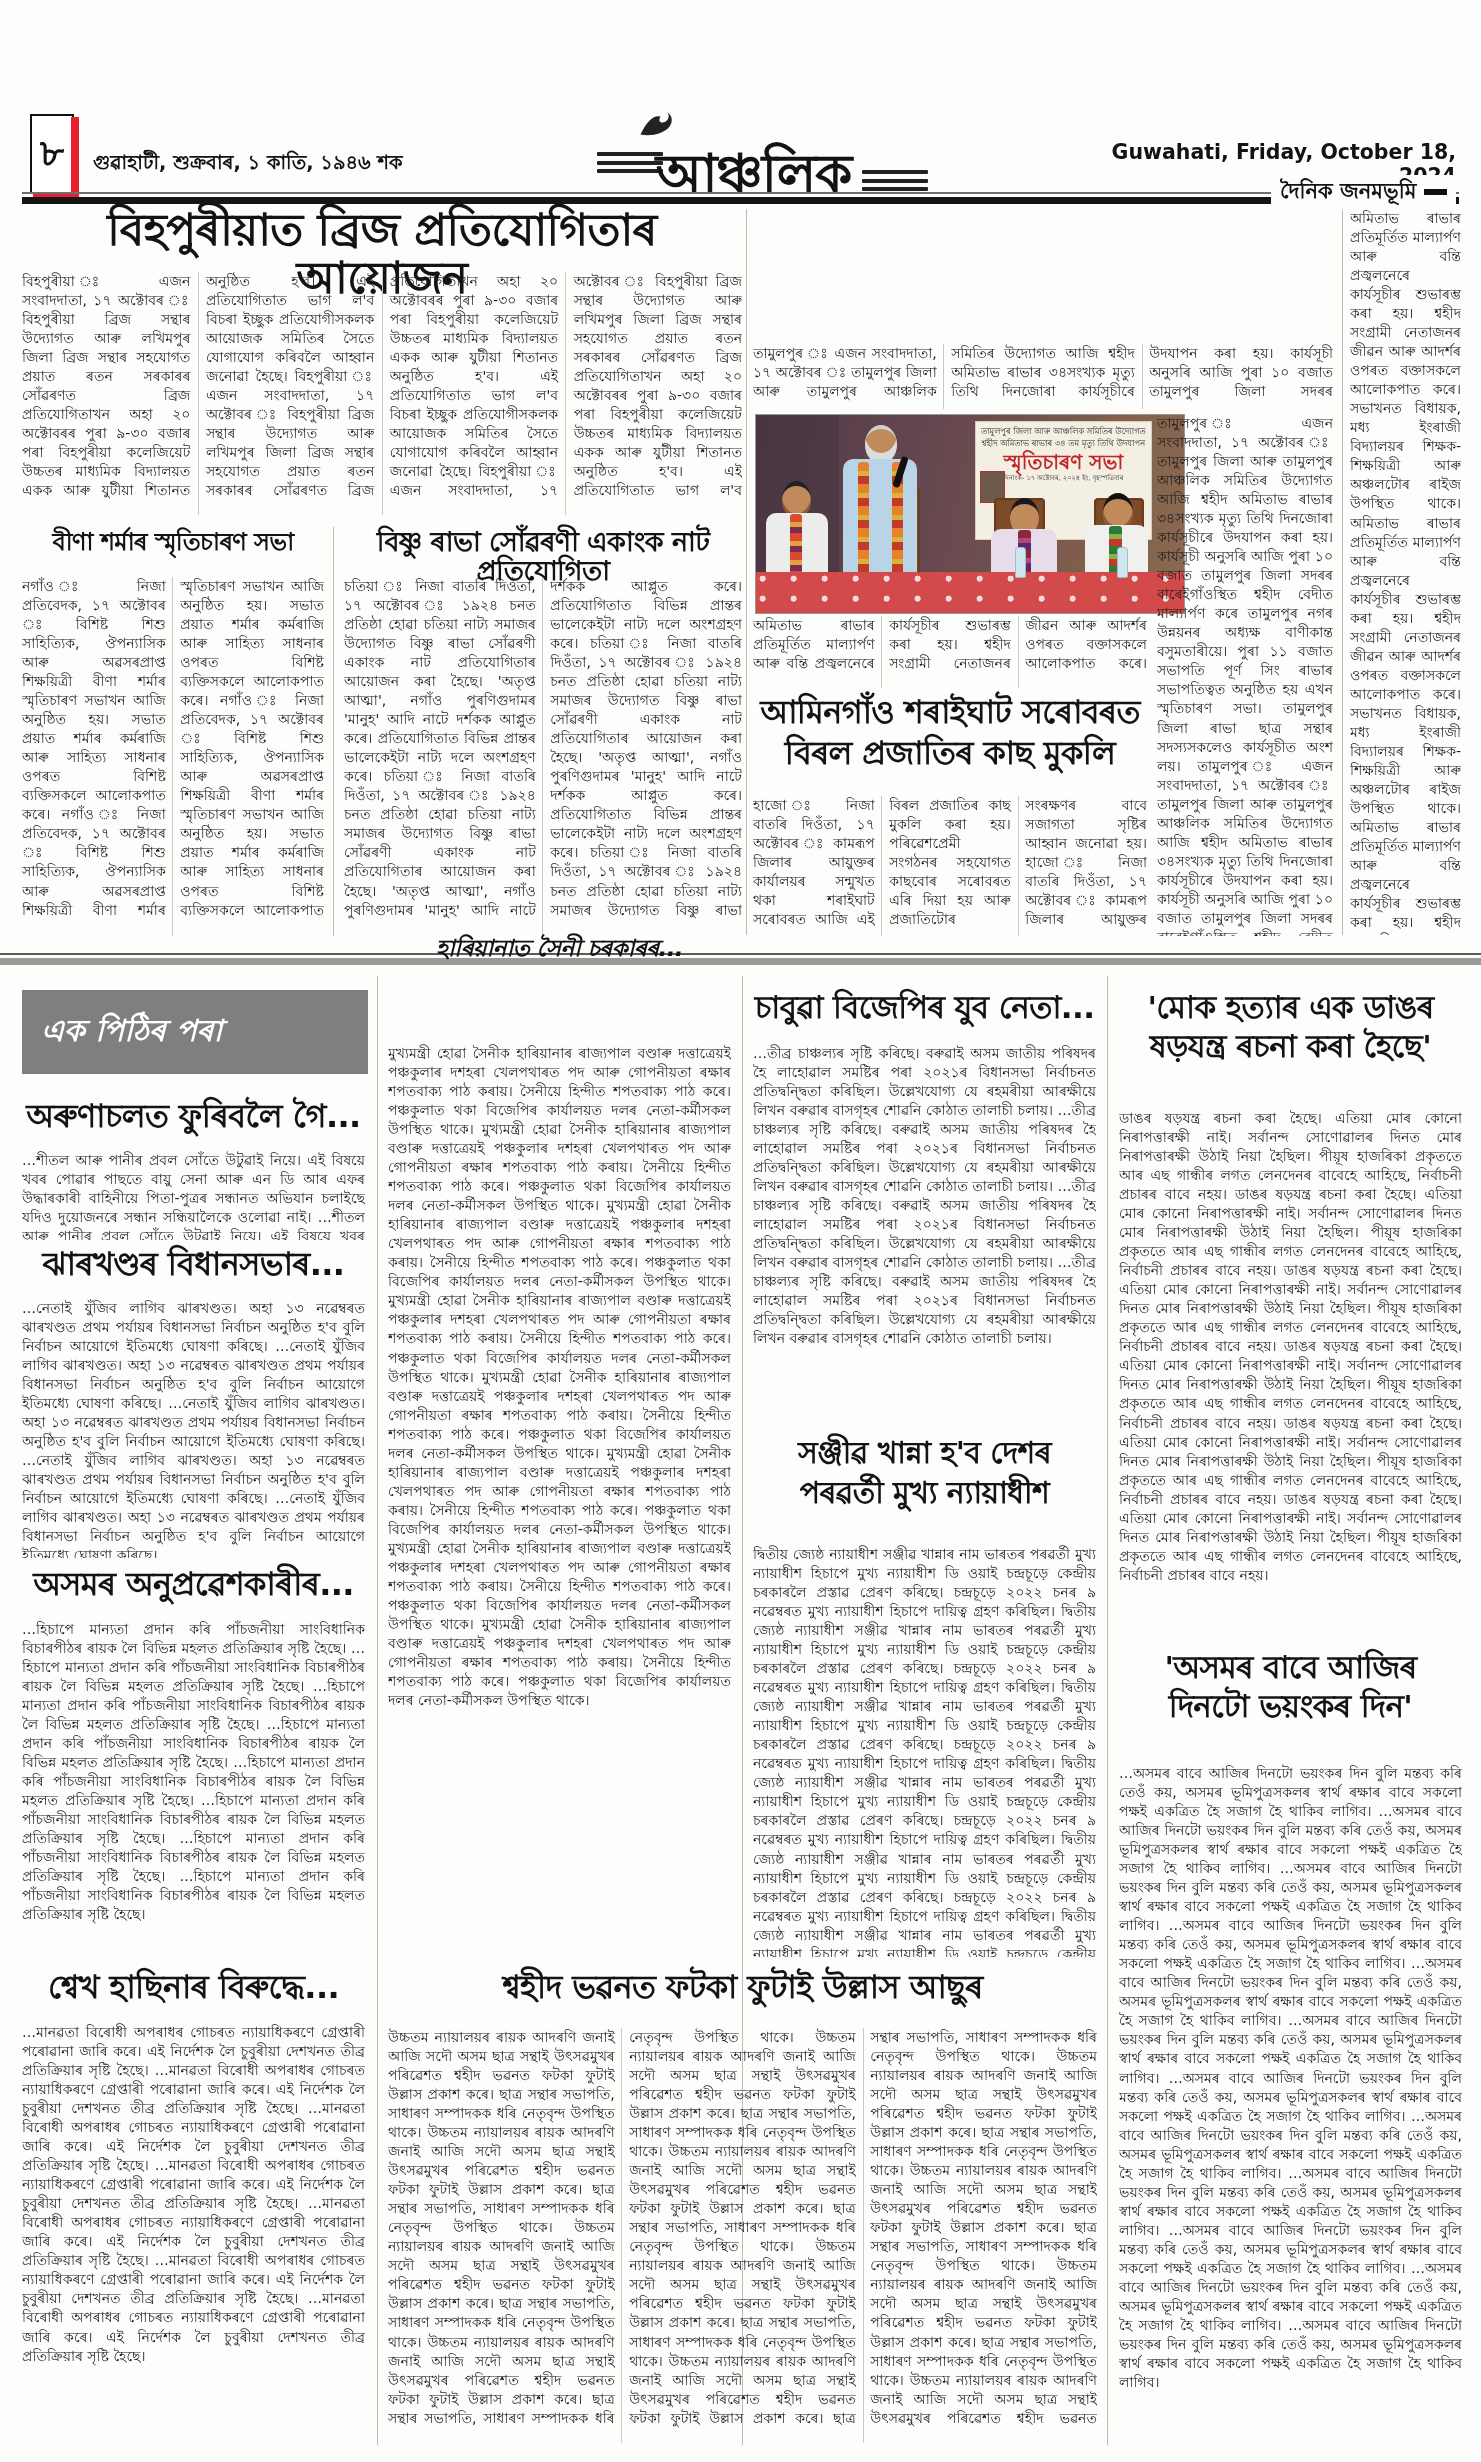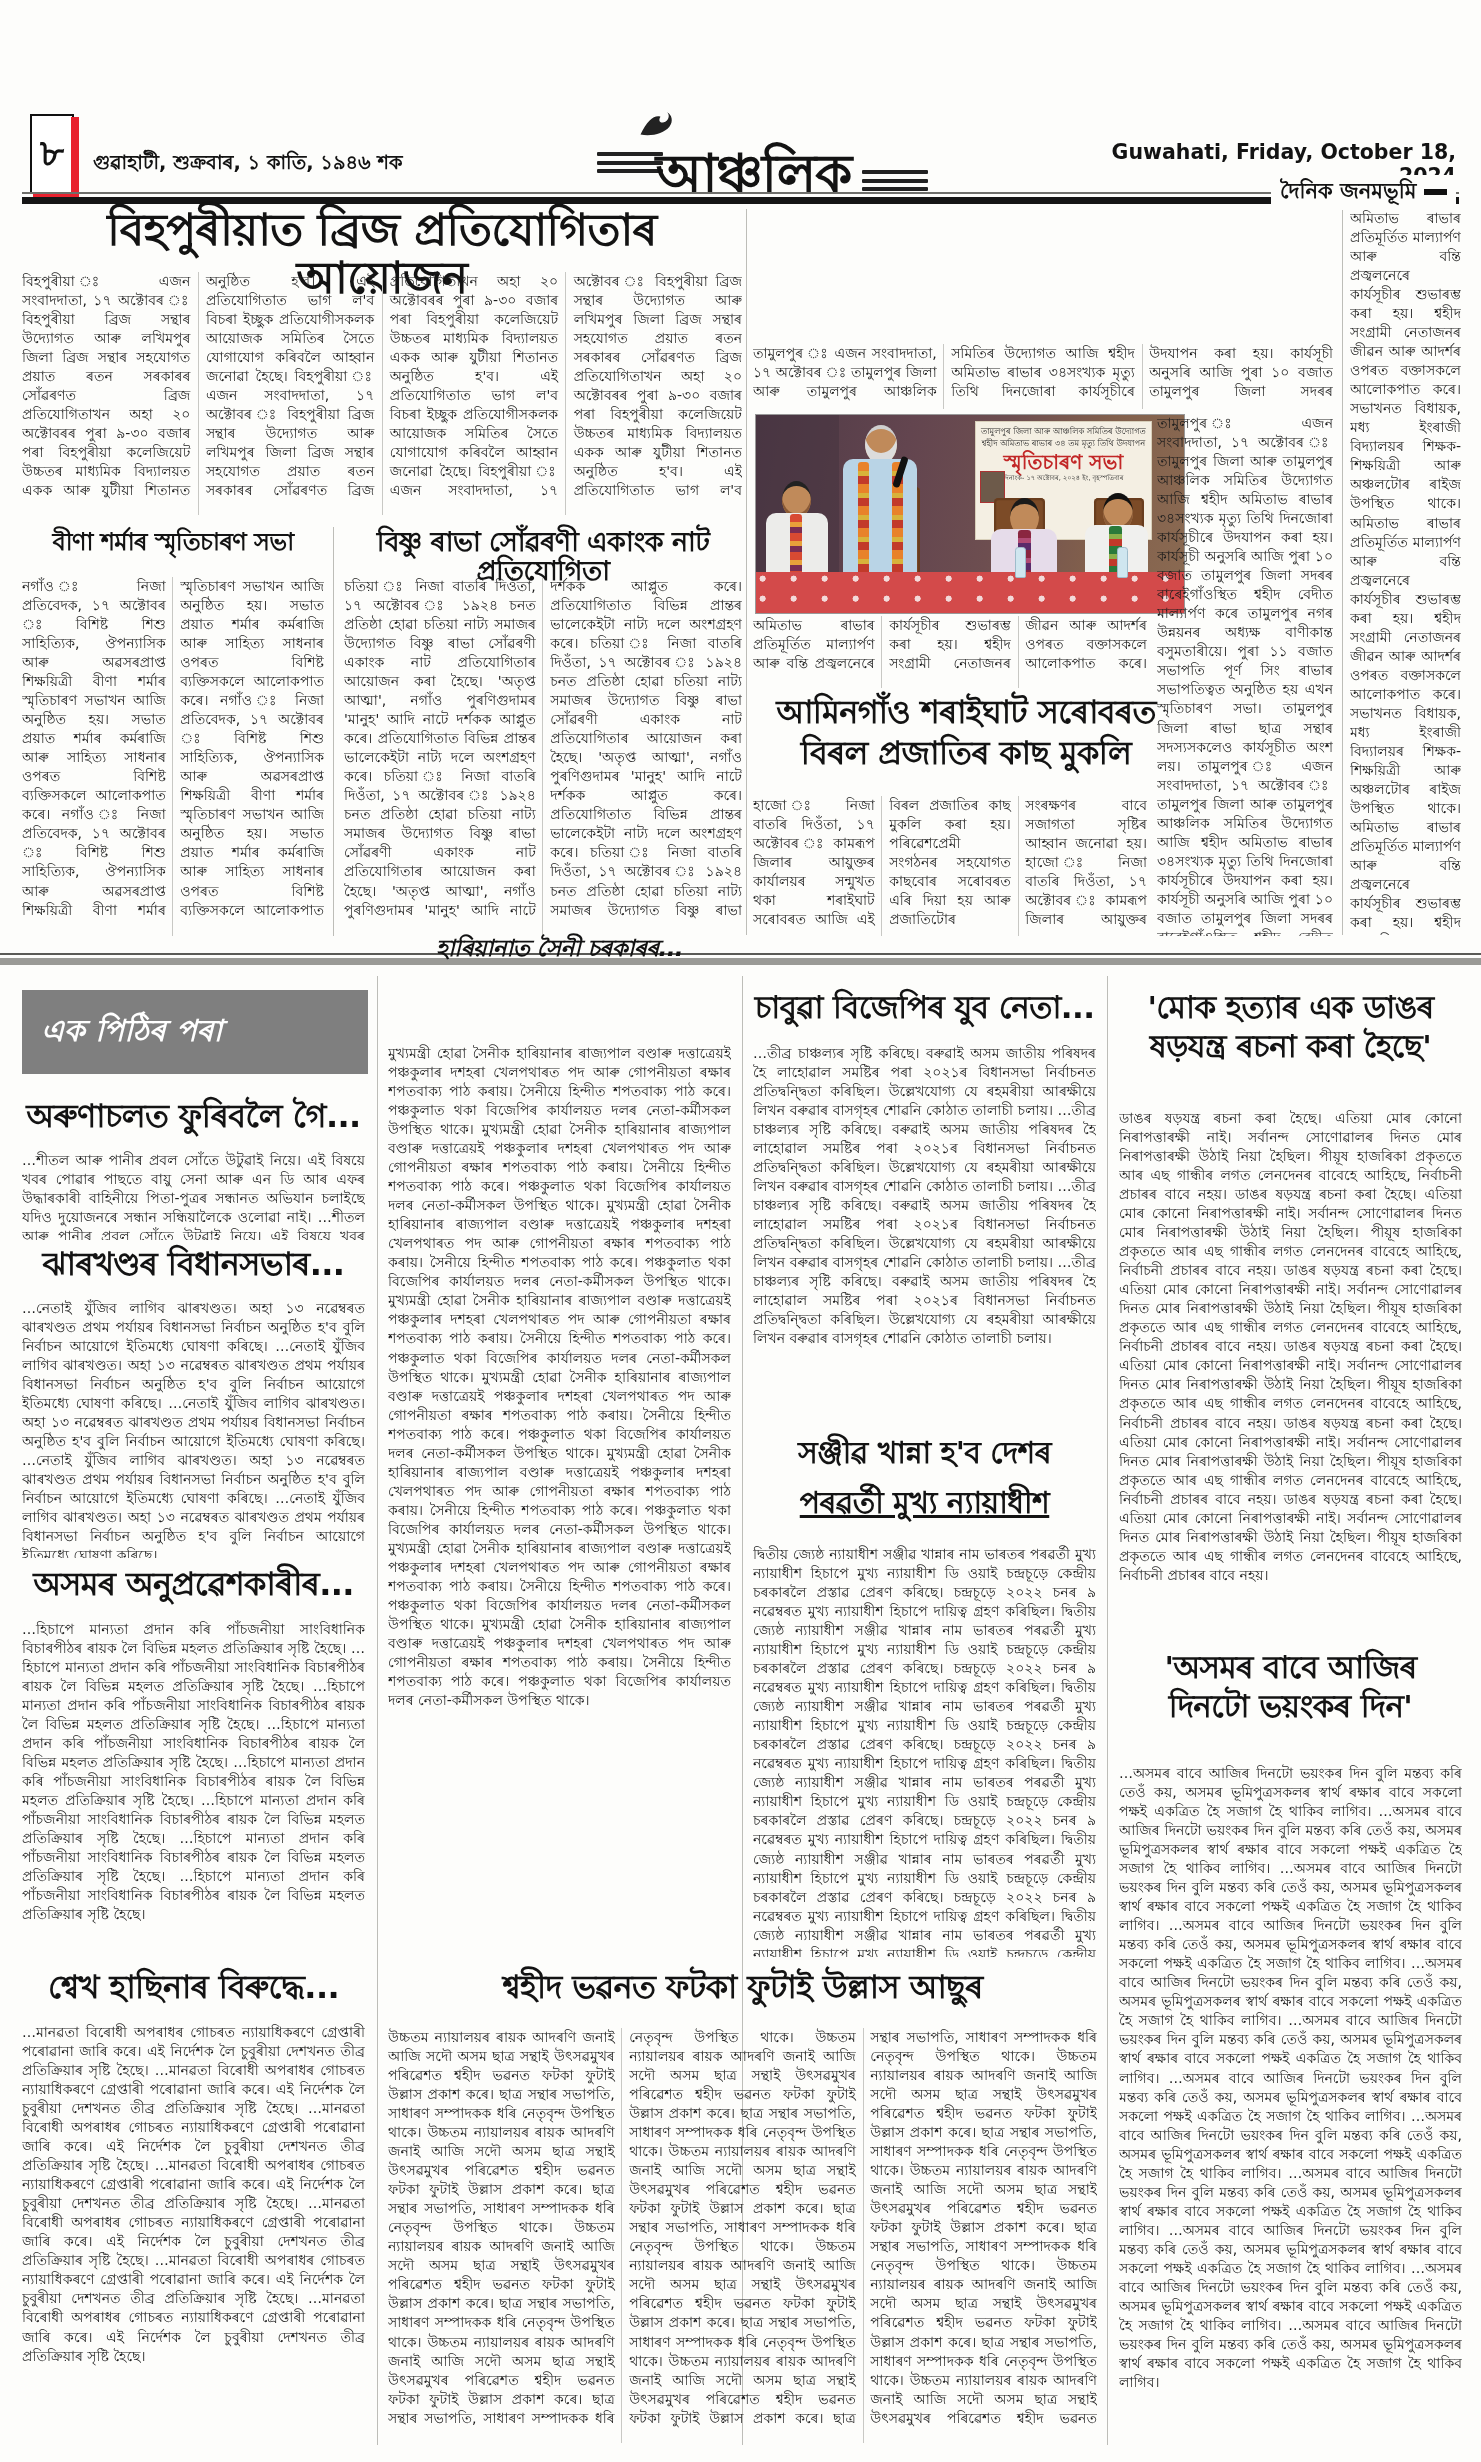--- a/index.html
+++ b/index.html
@@ -131,21 +131,21 @@
 
     <div class="tcloth"></div>
     <div class="bottle" style="left:259px;bottom:35px;"></div>
     <div class="bottle" style="left:361px;bottom:35px;"></div>
   </div>
 
   <div class="abs bd" style="left:1157px;top:414px;width:176px;height:522px;">তামুলপুৰ ঃ এজন সংবাদদাতা, ১৭ অক্টোবৰ ঃ তামুলপুৰ জিলা আৰু তামুলপুৰ আঞ্চলিক সমিতিৰ উদ্যোগত আজি শ্বহীদ অমিতাভ ৰাভাৰ ৩৪সংখ্যক মৃত্যু তিথি দিনজোৰা কাৰ্যসূচীৰে উদযাপন কৰা হয়। কাৰ্যসূচী অনুসৰি আজি পুৰা ১০ বজাত তামুলপুৰ জিলা সদৰৰ বাৰেইগাঁওস্থিত শ্বহীদ বেদীত মাল্যাৰ্পণ কৰে তামুলপুৰ নগৰ উন্নয়নৰ অধ্যক্ষ বাণীকান্ত বসুমতাৰীয়ে। পুৰা ১১ বজাত সভাপতি পূৰ্ণ সিং ৰাভাৰ সভাপতিত্বত অনুষ্ঠিত হয় এখন স্মৃতিচাৰণ সভা। তামুলপুৰ জিলা ৰাভা ছাত্ৰ সন্থাৰ সদস্যসকলেও কাৰ্যসূচীত অংশ লয়। তামুলপুৰ ঃ এজন সংবাদদাতা, ১৭ অক্টোবৰ ঃ তামুলপুৰ জিলা আৰু তামুলপুৰ আঞ্চলিক সমিতিৰ উদ্যোগত আজি শ্বহীদ অমিতাভ ৰাভাৰ ৩৪সংখ্যক মৃত্যু তিথি দিনজোৰা কাৰ্যসূচীৰে উদযাপন কৰা হয়। কাৰ্যসূচী অনুসৰি আজি পুৰা ১০ বজাত তামুলপুৰ জিলা সদৰৰ বাৰেইগাঁওস্থিত শ্বহীদ বেদীত মাল্যাৰ্পণ কৰে তামুলপুৰ নগৰ উন্নয়নৰ অধ্যক্ষ বাণীকান্ত বসুমতাৰীয়ে। পুৰা ১১ বজাত সভাপতি পূৰ্ণ সিং ৰাভাৰ সভাপতিত্বত অনুষ্ঠিত হয় এখন স্মৃতিচাৰণ সভা। তামুলপুৰ জিলা ৰাভা ছাত্ৰ সন্থাৰ সদস্যসকলেও কাৰ্যসূচীত অংশ লয়।</div>
 
   <div class="abs bd cols3" style="left:753px;top:616px;width:394px;height:72px;">অমিতাভ ৰাভাৰ প্ৰতিমূৰ্তিত মাল্যাৰ্পণ আৰু বন্তি প্ৰজ্বলনেৰে কাৰ্যসূচীৰ শুভাৰম্ভ কৰা হয়। শ্বহীদ সংগ্ৰামী নেতাজনৰ জীৱন আৰু আদৰ্শৰ ওপৰত বক্তাসকলে আলোকপাত কৰে। সভাখনত বিধায়ক, মধ্য ইংৰাজী বিদ্যালয়ৰ শিক্ষক-শিক্ষয়িত্ৰী আৰু অঞ্চলটোৰ ৰাইজ উপস্থিত থাকে। অমিতাভ ৰাভাৰ প্ৰতিমূৰ্তিত মাল্যাৰ্পণ আৰু বন্তি প্ৰজ্বলনেৰে কাৰ্যসূচীৰ শুভাৰম্ভ কৰা হয়। শ্বহীদ সংগ্ৰামী নেতাজনৰ জীৱন আৰু আদৰ্শৰ ওপৰত বক্তাসকলে আলোকপাত কৰে। সভাখনত বিধায়ক, মধ্য ইংৰাজী বিদ্যালয়ৰ শিক্ষক-শিক্ষয়িত্ৰী আৰু অঞ্চলটোৰ ৰাইজ উপস্থিত থাকে।</div>
 
-  <div class="abs hl" style="left:753px;top:695px;width:394px;font-size:32px;margin-left:16px;">
+  <div class="abs hl" style="left:753px;top:695px;width:394px;font-size:32px;">
     <div>আমিনগাঁও শৰাইঘাট সৰোবৰত</div>
     <div style="margin-top:6.6px;">বিৰল প্ৰজাতিৰ কাছ মুকলি</div>
   </div>
   <div class="abs bd cols3" style="left:753px;top:796px;width:394px;height:140px;">হাজো ঃ নিজা বাতৰি দিওঁতা, ১৭ অক্টোবৰ ঃ কামৰূপ জিলাৰ আয়ুক্তৰ কাৰ্যালয়ৰ সন্মুখত থকা শৰাইঘাট সৰোবৰত আজি এই বিৰল প্ৰজাতিৰ কাছ মুকলি কৰা হয়। পৰিৱেশপ্ৰেমী সংগঠনৰ সহযোগত কাছবোৰ সৰোবৰত এৰি দিয়া হয় আৰু প্ৰজাতিটোৰ সংৰক্ষণৰ বাবে সজাগতা সৃষ্টিৰ আহ্বান জনোৱা হয়। হাজো ঃ নিজা বাতৰি দিওঁতা, ১৭ অক্টোবৰ ঃ কামৰূপ জিলাৰ আয়ুক্তৰ কাৰ্যালয়ৰ সন্মুখত থকা শৰাইঘাট সৰোবৰত আজি এই বিৰল প্ৰজাতিৰ কাছ মুকলি কৰা হয়। পৰিৱেশপ্ৰেমী সংগঠনৰ সহযোগত কাছবোৰ সৰোবৰত এৰি দিয়া হয় আৰু প্ৰজাতিটোৰ সংৰক্ষণৰ বাবে সজাগতা সৃষ্টিৰ আহ্বান জনোৱা হয়।</div>
 
   <div class="abs" style="left:0;top:953px;width:1481px;height:1.7px;background:#5a5a56;"></div>
   <div class="abs" style="left:0;top:958px;width:1481px;height:7.2px;background:#9a9a96;"></div>
 
   <div class="abs vrule" style="left:377px;top:976px;height:1469px;"></div>
   <div class="abs vrule" style="left:742px;top:976px;height:1469px;"></div>
@@ -166,21 +166,21 @@
   <div class="abs bd" style="left:22px;top:2023px;width:343px;height:420px;">…মানৱতা বিৰোধী অপৰাধৰ গোচৰত ন্যায়াধিকৰণে গ্ৰেপ্তাৰী পৰোৱানা জাৰি কৰে। এই নিৰ্দেশক লৈ চুবুৰীয়া দেশখনত তীব্ৰ প্ৰতিক্ৰিয়াৰ সৃষ্টি হৈছে। …মানৱতা বিৰোধী অপৰাধৰ গোচৰত ন্যায়াধিকৰণে গ্ৰেপ্তাৰী পৰোৱানা জাৰি কৰে। এই নিৰ্দেশক লৈ চুবুৰীয়া দেশখনত তীব্ৰ প্ৰতিক্ৰিয়াৰ সৃষ্টি হৈছে। …মানৱতা বিৰোধী অপৰাধৰ গোচৰত ন্যায়াধিকৰণে গ্ৰেপ্তাৰী পৰোৱানা জাৰি কৰে। এই নিৰ্দেশক লৈ চুবুৰীয়া দেশখনত তীব্ৰ প্ৰতিক্ৰিয়াৰ সৃষ্টি হৈছে। …মানৱতা বিৰোধী অপৰাধৰ গোচৰত ন্যায়াধিকৰণে গ্ৰেপ্তাৰী পৰোৱানা জাৰি কৰে। এই নিৰ্দেশক লৈ চুবুৰীয়া দেশখনত তীব্ৰ প্ৰতিক্ৰিয়াৰ সৃষ্টি হৈছে। …মানৱতা বিৰোধী অপৰাধৰ গোচৰত ন্যায়াধিকৰণে গ্ৰেপ্তাৰী পৰোৱানা জাৰি কৰে। এই নিৰ্দেশক লৈ চুবুৰীয়া দেশখনত তীব্ৰ প্ৰতিক্ৰিয়াৰ সৃষ্টি হৈছে। …মানৱতা বিৰোধী অপৰাধৰ গোচৰত ন্যায়াধিকৰণে গ্ৰেপ্তাৰী পৰোৱানা জাৰি কৰে। এই নিৰ্দেশক লৈ চুবুৰীয়া দেশখনত তীব্ৰ প্ৰতিক্ৰিয়াৰ সৃষ্টি হৈছে। …মানৱতা বিৰোধী অপৰাধৰ গোচৰত ন্যায়াধিকৰণে গ্ৰেপ্তাৰী পৰোৱানা জাৰি কৰে। এই নিৰ্দেশক লৈ চুবুৰীয়া দেশখনত তীব্ৰ প্ৰতিক্ৰিয়াৰ সৃষ্টি হৈছে।</div>
 
   <div class="abs hl" style="left:388px;top:936px;width:343px;font-size:23px;font-style:italic;">হাৰিয়ানাত সৈনী চৰকাৰৰ...</div>
   <div class="abs bd" style="left:388px;top:1044px;width:343px;height:913px;">মুখ্যমন্ত্ৰী হোৱা সৈনীক হাৰিয়ানাৰ ৰাজ্যপাল বণ্ডাৰু দত্তাত্ৰেয়ই পঞ্চকুলাৰ দশহৰা খেলপথাৰত পদ আৰু গোপনীয়তা ৰক্ষাৰ শপতবাক্য পাঠ কৰায়। সৈনীয়ে হিন্দীত শপতবাক্য পাঠ কৰে। পঞ্চকুলাত থকা বিজেপিৰ কাৰ্যালয়ত দলৰ নেতা-কৰ্মীসকল উপস্থিত থাকে। মুখ্যমন্ত্ৰী হোৱা সৈনীক হাৰিয়ানাৰ ৰাজ্যপাল বণ্ডাৰু দত্তাত্ৰেয়ই পঞ্চকুলাৰ দশহৰা খেলপথাৰত পদ আৰু গোপনীয়তা ৰক্ষাৰ শপতবাক্য পাঠ কৰায়। সৈনীয়ে হিন্দীত শপতবাক্য পাঠ কৰে। পঞ্চকুলাত থকা বিজেপিৰ কাৰ্যালয়ত দলৰ নেতা-কৰ্মীসকল উপস্থিত থাকে। মুখ্যমন্ত্ৰী হোৱা সৈনীক হাৰিয়ানাৰ ৰাজ্যপাল বণ্ডাৰু দত্তাত্ৰেয়ই পঞ্চকুলাৰ দশহৰা খেলপথাৰত পদ আৰু গোপনীয়তা ৰক্ষাৰ শপতবাক্য পাঠ কৰায়। সৈনীয়ে হিন্দীত শপতবাক্য পাঠ কৰে। পঞ্চকুলাত থকা বিজেপিৰ কাৰ্যালয়ত দলৰ নেতা-কৰ্মীসকল উপস্থিত থাকে। মুখ্যমন্ত্ৰী হোৱা সৈনীক হাৰিয়ানাৰ ৰাজ্যপাল বণ্ডাৰু দত্তাত্ৰেয়ই পঞ্চকুলাৰ দশহৰা খেলপথাৰত পদ আৰু গোপনীয়তা ৰক্ষাৰ শপতবাক্য পাঠ কৰায়। সৈনীয়ে হিন্দীত শপতবাক্য পাঠ কৰে। পঞ্চকুলাত থকা বিজেপিৰ কাৰ্যালয়ত দলৰ নেতা-কৰ্মীসকল উপস্থিত থাকে। মুখ্যমন্ত্ৰী হোৱা সৈনীক হাৰিয়ানাৰ ৰাজ্যপাল বণ্ডাৰু দত্তাত্ৰেয়ই পঞ্চকুলাৰ দশহৰা খেলপথাৰত পদ আৰু গোপনীয়তা ৰক্ষাৰ শপতবাক্য পাঠ কৰায়। সৈনীয়ে হিন্দীত শপতবাক্য পাঠ কৰে। পঞ্চকুলাত থকা বিজেপিৰ কাৰ্যালয়ত দলৰ নেতা-কৰ্মীসকল উপস্থিত থাকে। মুখ্যমন্ত্ৰী হোৱা সৈনীক হাৰিয়ানাৰ ৰাজ্যপাল বণ্ডাৰু দত্তাত্ৰেয়ই পঞ্চকুলাৰ দশহৰা খেলপথাৰত পদ আৰু গোপনীয়তা ৰক্ষাৰ শপতবাক্য পাঠ কৰায়। সৈনীয়ে হিন্দীত শপতবাক্য পাঠ কৰে। পঞ্চকুলাত থকা বিজেপিৰ কাৰ্যালয়ত দলৰ নেতা-কৰ্মীসকল উপস্থিত থাকে। মুখ্যমন্ত্ৰী হোৱা সৈনীক হাৰিয়ানাৰ ৰাজ্যপাল বণ্ডাৰু দত্তাত্ৰেয়ই পঞ্চকুলাৰ দশহৰা খেলপথাৰত পদ আৰু গোপনীয়তা ৰক্ষাৰ শপতবাক্য পাঠ কৰায়। সৈনীয়ে হিন্দীত শপতবাক্য পাঠ কৰে। পঞ্চকুলাত থকা বিজেপিৰ কাৰ্যালয়ত দলৰ নেতা-কৰ্মীসকল উপস্থিত থাকে। মুখ্যমন্ত্ৰী হোৱা সৈনীক হাৰিয়ানাৰ ৰাজ্যপাল বণ্ডাৰু দত্তাত্ৰেয়ই পঞ্চকুলাৰ দশহৰা খেলপথাৰত পদ আৰু গোপনীয়তা ৰক্ষাৰ শপতবাক্য পাঠ কৰায়। সৈনীয়ে হিন্দীত শপতবাক্য পাঠ কৰে। পঞ্চকুলাত থকা বিজেপিৰ কাৰ্যালয়ত দলৰ নেতা-কৰ্মীসকল উপস্থিত থাকে।</div>
 
   <div class="abs hl" style="left:753px;top:991px;width:343px;font-size:31px;">চাবুৱা বিজেপিৰ যুব নেতা...</div>
   <div class="abs bd" style="left:753px;top:1044px;width:343px;height:382px;">…তীব্ৰ চাঞ্চল্যৰ সৃষ্টি কৰিছে। বৰুৱাই অসম জাতীয় পৰিষদৰ হৈ লাহোৱাল সমষ্টিৰ পৰা ২০২১ৰ বিধানসভা নিৰ্বাচনত প্ৰতিদ্বন্দ্বিতা কৰিছিল। উল্লেখযোগ্য যে ৰহমৰীয়া আৰক্ষীয়ে লিখন বৰুৱাৰ বাসগৃহৰ শোৱনি কোঠাত তালাচী চলায়। …তীব্ৰ চাঞ্চল্যৰ সৃষ্টি কৰিছে। বৰুৱাই অসম জাতীয় পৰিষদৰ হৈ লাহোৱাল সমষ্টিৰ পৰা ২০২১ৰ বিধানসভা নিৰ্বাচনত প্ৰতিদ্বন্দ্বিতা কৰিছিল। উল্লেখযোগ্য যে ৰহমৰীয়া আৰক্ষীয়ে লিখন বৰুৱাৰ বাসগৃহৰ শোৱনি কোঠাত তালাচী চলায়। …তীব্ৰ চাঞ্চল্যৰ সৃষ্টি কৰিছে। বৰুৱাই অসম জাতীয় পৰিষদৰ হৈ লাহোৱাল সমষ্টিৰ পৰা ২০২১ৰ বিধানসভা নিৰ্বাচনত প্ৰতিদ্বন্দ্বিতা কৰিছিল। উল্লেখযোগ্য যে ৰহমৰীয়া আৰক্ষীয়ে লিখন বৰুৱাৰ বাসগৃহৰ শোৱনি কোঠাত তালাচী চলায়। …তীব্ৰ চাঞ্চল্যৰ সৃষ্টি কৰিছে। বৰুৱাই অসম জাতীয় পৰিষদৰ হৈ লাহোৱাল সমষ্টিৰ পৰা ২০২১ৰ বিধানসভা নিৰ্বাচনত প্ৰতিদ্বন্দ্বিতা কৰিছিল। উল্লেখযোগ্য যে ৰহমৰীয়া আৰক্ষীয়ে লিখন বৰুৱাৰ বাসগৃহৰ শোৱনি কোঠাত তালাচী চলায়।</div>
 
   <div class="abs hl" style="left:753px;top:1437px;width:343px;font-size:30px;">
     <div>সঞ্জীৱ খান্না হ'ব দেশৰ</div>
-    <div style="margin-top:18px;text-decoration:underline;">পৰৱৰ্তী মুখ্য ন্যায়াধীশ</div>
+    <div style="margin-top:8px;">পৰৱৰ্তী মুখ্য ন্যায়াধীশ</div>
   </div>
   <div class="abs bd" style="left:753px;top:1545px;width:343px;height:412px;">দ্বিতীয় জ্যেষ্ঠ ন্যায়াধীশ সঞ্জীৱ খান্নাৰ নাম ভাৰতৰ পৰৱৰ্তী মুখ্য ন্যায়াধীশ হিচাপে মুখ্য ন্যায়াধীশ ডি ওয়াই চন্দ্ৰচূড়ে কেন্দ্ৰীয় চৰকাৰলৈ প্ৰস্তাৱ প্ৰেৰণ কৰিছে। চন্দ্ৰচূড়ে ২০২২ চনৰ ৯ নৱেম্বৰত মুখ্য ন্যায়াধীশ হিচাপে দায়িত্ব গ্ৰহণ কৰিছিল। দ্বিতীয় জ্যেষ্ঠ ন্যায়াধীশ সঞ্জীৱ খান্নাৰ নাম ভাৰতৰ পৰৱৰ্তী মুখ্য ন্যায়াধীশ হিচাপে মুখ্য ন্যায়াধীশ ডি ওয়াই চন্দ্ৰচূড়ে কেন্দ্ৰীয় চৰকাৰলৈ প্ৰস্তাৱ প্ৰেৰণ কৰিছে। চন্দ্ৰচূড়ে ২০২২ চনৰ ৯ নৱেম্বৰত মুখ্য ন্যায়াধীশ হিচাপে দায়িত্ব গ্ৰহণ কৰিছিল। দ্বিতীয় জ্যেষ্ঠ ন্যায়াধীশ সঞ্জীৱ খান্নাৰ নাম ভাৰতৰ পৰৱৰ্তী মুখ্য ন্যায়াধীশ হিচাপে মুখ্য ন্যায়াধীশ ডি ওয়াই চন্দ্ৰচূড়ে কেন্দ্ৰীয় চৰকাৰলৈ প্ৰস্তাৱ প্ৰেৰণ কৰিছে। চন্দ্ৰচূড়ে ২০২২ চনৰ ৯ নৱেম্বৰত মুখ্য ন্যায়াধীশ হিচাপে দায়িত্ব গ্ৰহণ কৰিছিল। দ্বিতীয় জ্যেষ্ঠ ন্যায়াধীশ সঞ্জীৱ খান্নাৰ নাম ভাৰতৰ পৰৱৰ্তী মুখ্য ন্যায়াধীশ হিচাপে মুখ্য ন্যায়াধীশ ডি ওয়াই চন্দ্ৰচূড়ে কেন্দ্ৰীয় চৰকাৰলৈ প্ৰস্তাৱ প্ৰেৰণ কৰিছে। চন্দ্ৰচূড়ে ২০২২ চনৰ ৯ নৱেম্বৰত মুখ্য ন্যায়াধীশ হিচাপে দায়িত্ব গ্ৰহণ কৰিছিল। দ্বিতীয় জ্যেষ্ঠ ন্যায়াধীশ সঞ্জীৱ খান্নাৰ নাম ভাৰতৰ পৰৱৰ্তী মুখ্য ন্যায়াধীশ হিচাপে মুখ্য ন্যায়াধীশ ডি ওয়াই চন্দ্ৰচূড়ে কেন্দ্ৰীয় চৰকাৰলৈ প্ৰস্তাৱ প্ৰেৰণ কৰিছে। চন্দ্ৰচূড়ে ২০২২ চনৰ ৯ নৱেম্বৰত মুখ্য ন্যায়াধীশ হিচাপে দায়িত্ব গ্ৰহণ কৰিছিল। দ্বিতীয় জ্যেষ্ঠ ন্যায়াধীশ সঞ্জীৱ খান্নাৰ নাম ভাৰতৰ পৰৱৰ্তী মুখ্য ন্যায়াধীশ হিচাপে মুখ্য ন্যায়াধীশ ডি ওয়াই চন্দ্ৰচূড়ে কেন্দ্ৰীয় চৰকাৰলৈ প্ৰস্তাৱ প্ৰেৰণ কৰিছে। চন্দ্ৰচূড়ে ২০২২ চনৰ ৯ নৱেম্বৰত মুখ্য ন্যায়াধীশ হিচাপে দায়িত্ব গ্ৰহণ কৰিছিল।</div>
 
   <div class="abs hl" style="left:1119px;top:991px;width:343px;font-size:31px;">
     <div>'মোক হত্যাৰ এক ডাঙৰ</div>
     <div style="margin-top:5.5px;">ষড়যন্ত্ৰ ৰচনা কৰা হৈছে'</div>
   </div>
   <div class="abs bd" style="left:1119px;top:1109px;width:343px;height:532px;">ডাঙৰ ষড়যন্ত্ৰ ৰচনা কৰা হৈছে। এতিয়া মোৰ কোনো নিৰাপত্তাৰক্ষী নাই। সৰ্বানন্দ সোণোৱালৰ দিনত মোৰ নিৰাপত্তাৰক্ষী উঠাই নিয়া হৈছিল। পীয়ূষ হাজৰিকা প্ৰকৃততে আৰ এছ গান্ধীৰ লগত লেনদেনৰ বাবেহে আহিছে, নিৰ্বাচনী প্ৰচাৰৰ বাবে নহয়। ডাঙৰ ষড়যন্ত্ৰ ৰচনা কৰা হৈছে। এতিয়া মোৰ কোনো নিৰাপত্তাৰক্ষী নাই। সৰ্বানন্দ সোণোৱালৰ দিনত মোৰ নিৰাপত্তাৰক্ষী উঠাই নিয়া হৈছিল। পীয়ূষ হাজৰিকা প্ৰকৃততে আৰ এছ গান্ধীৰ লগত লেনদেনৰ বাবেহে আহিছে, নিৰ্বাচনী প্ৰচাৰৰ বাবে নহয়। ডাঙৰ ষড়যন্ত্ৰ ৰচনা কৰা হৈছে। এতিয়া মোৰ কোনো নিৰাপত্তাৰক্ষী নাই। সৰ্বানন্দ সোণোৱালৰ দিনত মোৰ নিৰাপত্তাৰক্ষী উঠাই নিয়া হৈছিল। পীয়ূষ হাজৰিকা প্ৰকৃততে আৰ এছ গান্ধীৰ লগত লেনদেনৰ বাবেহে আহিছে, নিৰ্বাচনী প্ৰচাৰৰ বাবে নহয়। ডাঙৰ ষড়যন্ত্ৰ ৰচনা কৰা হৈছে। এতিয়া মোৰ কোনো নিৰাপত্তাৰক্ষী নাই। সৰ্বানন্দ সোণোৱালৰ দিনত মোৰ নিৰাপত্তাৰক্ষী উঠাই নিয়া হৈছিল। পীয়ূষ হাজৰিকা প্ৰকৃততে আৰ এছ গান্ধীৰ লগত লেনদেনৰ বাবেহে আহিছে, নিৰ্বাচনী প্ৰচাৰৰ বাবে নহয়। ডাঙৰ ষড়যন্ত্ৰ ৰচনা কৰা হৈছে। এতিয়া মোৰ কোনো নিৰাপত্তাৰক্ষী নাই। সৰ্বানন্দ সোণোৱালৰ দিনত মোৰ নিৰাপত্তাৰক্ষী উঠাই নিয়া হৈছিল। পীয়ূষ হাজৰিকা প্ৰকৃততে আৰ এছ গান্ধীৰ লগত লেনদেনৰ বাবেহে আহিছে, নিৰ্বাচনী প্ৰচাৰৰ বাবে নহয়। ডাঙৰ ষড়যন্ত্ৰ ৰচনা কৰা হৈছে। এতিয়া মোৰ কোনো নিৰাপত্তাৰক্ষী নাই। সৰ্বানন্দ সোণোৱালৰ দিনত মোৰ নিৰাপত্তাৰক্ষী উঠাই নিয়া হৈছিল। পীয়ূষ হাজৰিকা প্ৰকৃততে আৰ এছ গান্ধীৰ লগত লেনদেনৰ বাবেহে আহিছে, নিৰ্বাচনী প্ৰচাৰৰ বাবে নহয়।</div>
 
   <div class="abs hl" style="left:1119px;top:1651px;width:343px;font-size:31px;">

